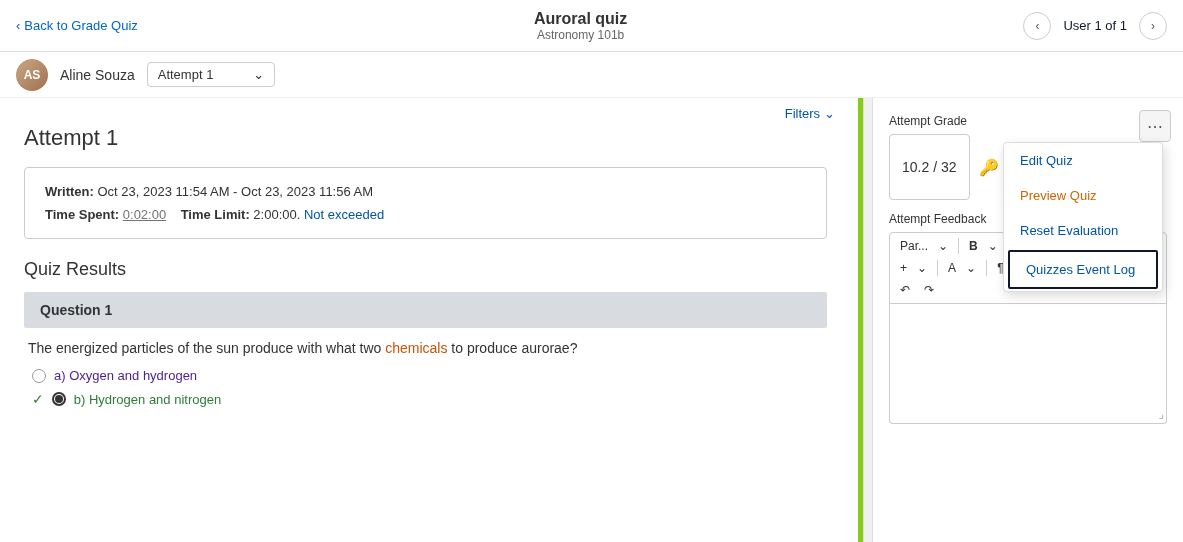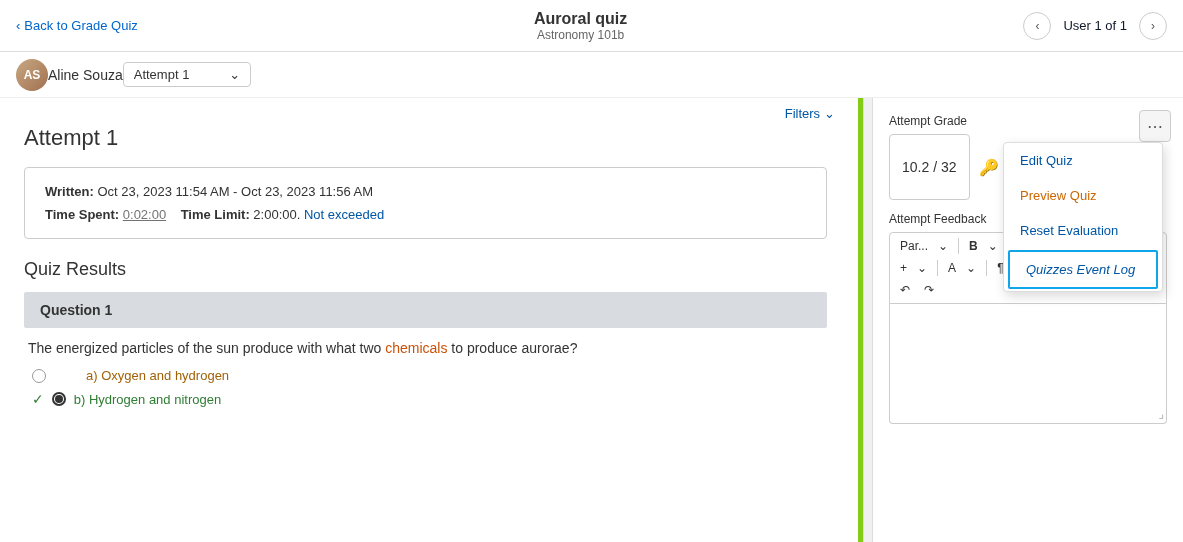--- a/index.html
+++ b/index.html
@@ -43,20 +43,21 @@
       cursor: pointer;
       display: flex; align-items: center; justify-content: center;
       font-size: 12px; color: #555;
     }
     .user-label { font-size: 13px; color: #0f172a; }
 
     
     .sub-header {
       display: flex;
       align-items: center;
+      gap: 12px;
       padding: 8px 16px;
       border-bottom: 1px solid #eee;
       height: 46px;
     }
     .avatar {
       width: 32px; height: 32px;
       border-radius: 50%;
       background: #c8a882;
       display: flex; align-items: center; justify-content: center;
       overflow: hidden;
@@ -171,21 +172,21 @@
       border-radius: 50%;
       background: #333;
     }
     .option-correct {
       color: #2e7d32;
     }
     .check-icon {
       color: #2e7d32;
       font-size: 14px;
     }
-    .option-text { color: #a16207; margin-left: 32px; }
+    .option-text { color: #4c1d95; }
 
     
     .left-panel::-webkit-scrollbar { width: 8px; }
     .left-panel::-webkit-scrollbar-track { background: #f0f0f0; }
     .left-panel::-webkit-scrollbar-thumb { background: #bbb; border-radius: 4px; }
 
     
     .right-panel {
       width: 310px;
       padding: 16px;
@@ -293,25 +294,24 @@
       min-width: 160px;
     }
     .dropdown-item {
       padding: 10px 16px;
       font-size: 13px;
       cursor: pointer;
       color: #0055a5;
     }
     .dropdown-item.orange { color: #cc6600; }
     .dropdown-item.red-border {
-      border: 2px solid #0ea5e9;
+      border: 2px solid #0f172a;
       margin: 2px 4px;
       border-radius: 2px;
       color: #0055a5;
-      font-style: italic;
     }
 
     
     .mid-bar {
       width: 10px;
       background: #f0f0f0;
       border-left: 1px solid #ddd;
       border-right: 1px solid #ddd;
       cursor: col-resize;
     }

